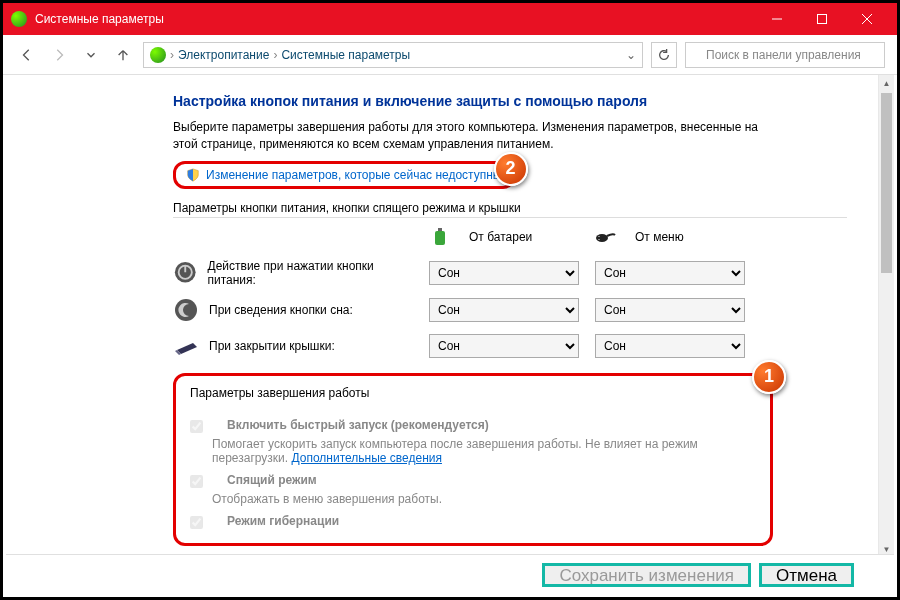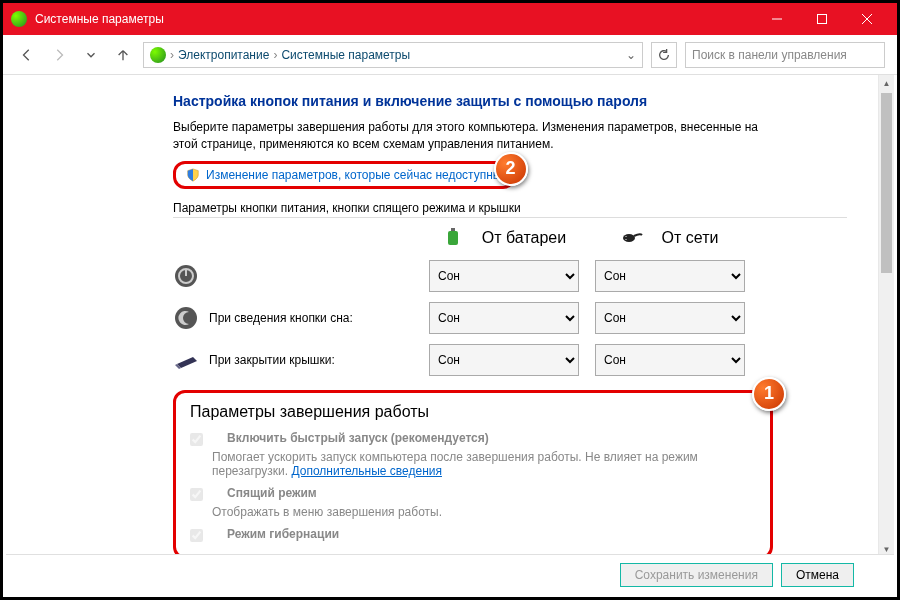--- a/index.html
+++ b/index.html
@@ -14,58 +14,58 @@
 
 .navbar { height: 40px; border-bottom: 1px solid #e0e0e0; display: flex; align-items: center; padding: 0 12px; gap: 8px; font-size: 12px; }
 .navbtn { width: 24px; height: 24px; display: flex; align-items: center; justify-content: center; color: #666; }
 .navbtn svg { width: 14px; height: 14px; }
 .breadcrumb { flex: 1; display: flex; align-items: center; gap: 4px; border: 1px solid #ccc; height: 26px; padding: 0 6px; }
 .bc-icon { width: 16px; height: 16px; background: radial-gradient(circle at 30% 30%, #7cfc00, #228b22); border-radius: 50%; }
 .bc-sep { color: #888; }
 .bc-item { color: #0c4a6e; }
 .bc-drop { margin-left: auto; color: #666; }
 .refresh { width: 26px; height: 26px; border: 1px solid #ccc; display: flex; align-items: center; justify-content: center; }
-.searchbox { width: 200px; height: 26px; border: 1px solid #ccc; padding: 0 6px; font-size: 12px; color: #888; display: flex; align-items: center; }
+.searchbox { width: 200px; height: 26px; border: 1px solid #ccc; padding: 0 20px; font-size: 12px; color: #888; display: flex; align-items: center; }
 
 .content-wrap { position: relative; height: calc(100% - 32px - 40px - 40px); overflow: hidden; }
 .content { padding: 18px 50px 10px 170px; font-size: 12px; color: #000; }
 .scrollbar { position: absolute; right: 3px; top: 0; bottom: 0; width: 16px; background: #f0f0f0; border-left: 1px solid #e8e8e8; }
 .scrollthumb { position: absolute; left: 2px; right: 2px; top: 18px; height: 180px; background: #c0c0c0; }
 .scrollarrow { position: absolute; left: 0; right: 0; height: 16px; display: flex; align-items: center; justify-content: center; color: #666; font-size: 8px; }
 
 h1 { color: #003399; font-size: 14px; font-weight: 700; margin-bottom: 10px; }
 .desc { font-size: 12px; line-height: 1.4; margin-bottom: 8px; max-width: 600px; }
 
 .highlight-link { border: 3px solid #e30000; border-radius: 12px; padding: 4px 10px; display: inline-flex; align-items: center; gap: 6px; position: relative; margin-bottom: 8px; }
 .highlight-link a { color: #0066cc; text-decoration: none; font-size: 12px; }
 .shield { width: 14px; height: 14px; }
 
 .section-title { font-size: 12px; margin-top: 4px; }
 .section-rule { border: none; border-top: 1px solid #ddd; margin: 2px 0 8px 0; }
 
 .grid { display: grid; grid-template-columns: 240px 150px 150px; gap: 10px 16px; align-items: center; margin-bottom: 14px; }
-.grid-header { display: flex; align-items: center; justify-content: center; gap: 18px; font-size: 16px; }
+.grid-header { display: flex; align-items: center; justify-content: flex-start; gap: 18px; font-size: 12px; }
 .row-label { display: flex; align-items: center; gap: 10px; font-size: 12px; }
 .row-icon { width: 26px; height: 26px; display: flex; align-items: center; justify-content: center; }
-select { width: 100%; height: 32px; font-size: 12px; border: 1px solid #aaa; background: #f5f5f5; padding: 0 4px; }
+select { width: 100%; height: 24px; font-size: 12px; border: 1px solid #aaa; background: #f5f5f5; padding: 0 4px; }
 
 .shutdown-box { border: 3px solid #e30000; border-radius: 12px; padding: 10px 14px; position: relative; max-width: 600px; }
-.shutdown-box .box-title { font-size: 16px; margin-bottom: 10px; }
+.shutdown-box .box-title { font-size: 12px; margin-bottom: 18px; }
 .chk-row { display: flex; align-items: flex-start; gap: 24px; margin-bottom: 4px; }
 .chk-row input { margin-top: 2px; opacity: 0.5; }
 .chk-label { font-weight: 700; color: #888; font-size: 12px; }
 .chk-desc { margin-left: 22px; color: #888; font-size: 12px; margin-bottom: 8px; }
 .chk-desc a { color: #0066cc; }
 
 .badge { position: absolute; width: 34px; height: 34px; border-radius: 50%; background: radial-gradient(circle at 30% 30%, #ff7b2e, #c93400); border: 2px solid #fff; box-shadow: 1px 2px 4px rgba(0,0,0,0.5); color: #fff; font-weight: 700; font-size: 18px; display: flex; align-items: center; justify-content: center; }
 .badge-1 { right: -16px; top: -16px; }
 .badge-2 { right: -16px; top: -12px; }
 
 .footer { position: absolute; bottom: 3px; left: 3px; right: 3px; height: 40px; border-top: 1px solid #e0e0e0; display: flex; align-items: center; justify-content: flex-end; padding: 0 40px; gap: 8px; background: #fff; }
-.footer button { height: 24px; padding: 0 14px; font-size: 12px; border: 1px solid #14b8a6; background: #efefef; }
+.footer button { height: 24px; padding: 0 14px; font-size: 17px; border: 3px solid #14b8a6; background: #efefef; }
 .footer button.disabled { color: #999; }
 
 .battery-icon svg, .plug-icon svg { width: 22px; height: 20px; }
 </style>
 </head>
 <body>
 
 <div class="titlebar">
   <div class="app-icon"></div>
   <div class="title">Системные параметры</div>
@@ -155,31 +155,32 @@
             </svg></span>
         <span>От батареи</span>
       </div>
       <div class="grid-header">
         <span class="plug-icon"><svg viewBox="0 0 22 20">
               <ellipse cx="7" cy="12" rx="6" ry="4" fill="#222"></ellipse>
               <path d="M12 10 C18 7 20 9 20 9" stroke="#222" stroke-width="2" fill="none"></path>
               <rect x="3" y="10" width="2" height="1" fill="#888"></rect>
               <rect x="3" y="13" width="2" height="1" fill="#888"></rect>
             </svg></span>
-        <span>От сети</span>
+        <span>От меню</span>
       </div>
 
       <div class="row-label">
         <span class="row-icon">
             <svg viewBox="0 0 26 26">
               <circle cx="13" cy="13" r="11" fill="#555"></circle>
               <circle cx="13" cy="13" r="7" fill="none" stroke="#ccc" stroke-width="2"></circle>
               <line x1="13" y1="6" x2="13" y2="13" stroke="#ccc" stroke-width="2"></line>
             </svg>
           </span>
+        <span>Действие при нажатии кнопки питания:</span>
       </div>
       <select><option>Сон</option></select>
       <select><option>Сон</option></select>
 
       <div class="row-label">
         <span class="row-icon">
             <svg viewBox="0 0 26 26">
               <circle cx="13" cy="13" r="11" fill="#555"></circle>
               <path d="M16 7 A7 7 0 1 0 16 19 A5 5 0 0 1 16 7" fill="#ccc"></path>
             </svg>

